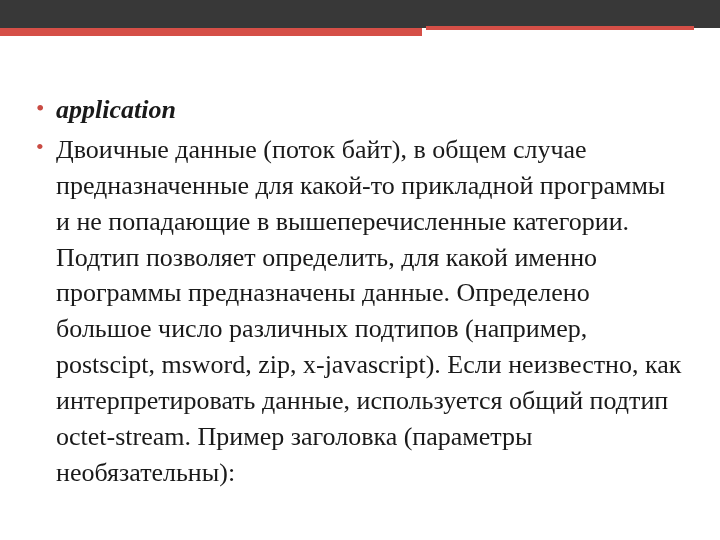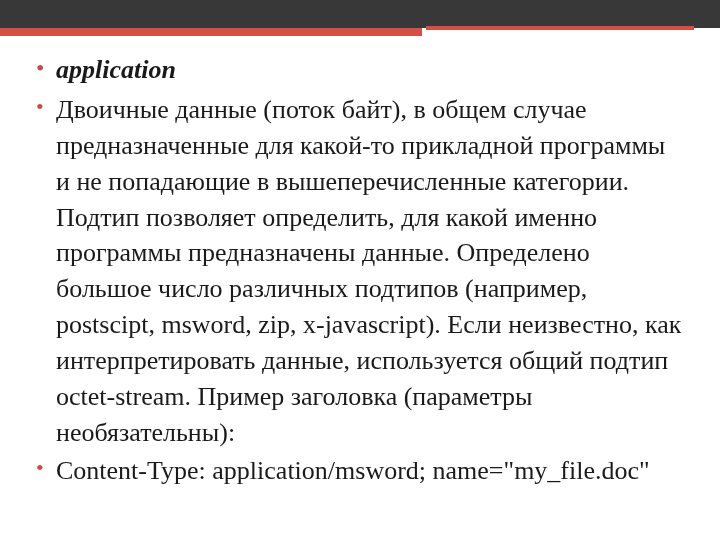--- a/index.html
+++ b/index.html
@@ -34,20 +34,21 @@
       left: 426px;
       width: 268px;
       height: 4px;
       background: #d54f47;
     }
     .content {
       padding: 24px 36px 0 36px;
     }
     ul {
       list-style: none;
+      margin-top: 40px;
     }
     li {
       position: relative;
       padding-left: 20px;
       margin-bottom: 2px;
       font-size: 26px;
       line-height: 1.38;
       color: #1a1a1a;
     }
     li::before {
@@ -78,17 +79,14 @@
 <div class="red-bar-thin"></div>
 
 <div class="content">
   <ul>
     <li class="heading-item">
       <span>application</span>
     </li>
     <li>
       <span>Двоичные данные (поток байт), в общем случае предназначенные для какой-то прикладной программы и не попадающие в вышеперечисленные категории. Подтип позволяет определить, для какой именно программы предназначены данные. Определено большое число различных подтипов (например, postscipt, msword, zip, x-javascript). Если неизвестно, как интерпретировать данные, используется общий подтип octet-stream. Пример заголовка (параметры необязательны):</span>
     </li>
-    <li>
-      <span>Content-Type: application/msword; name="my_file.doc"</span>
-    </li>
   </ul>
 </div>
 
 </body></html>

